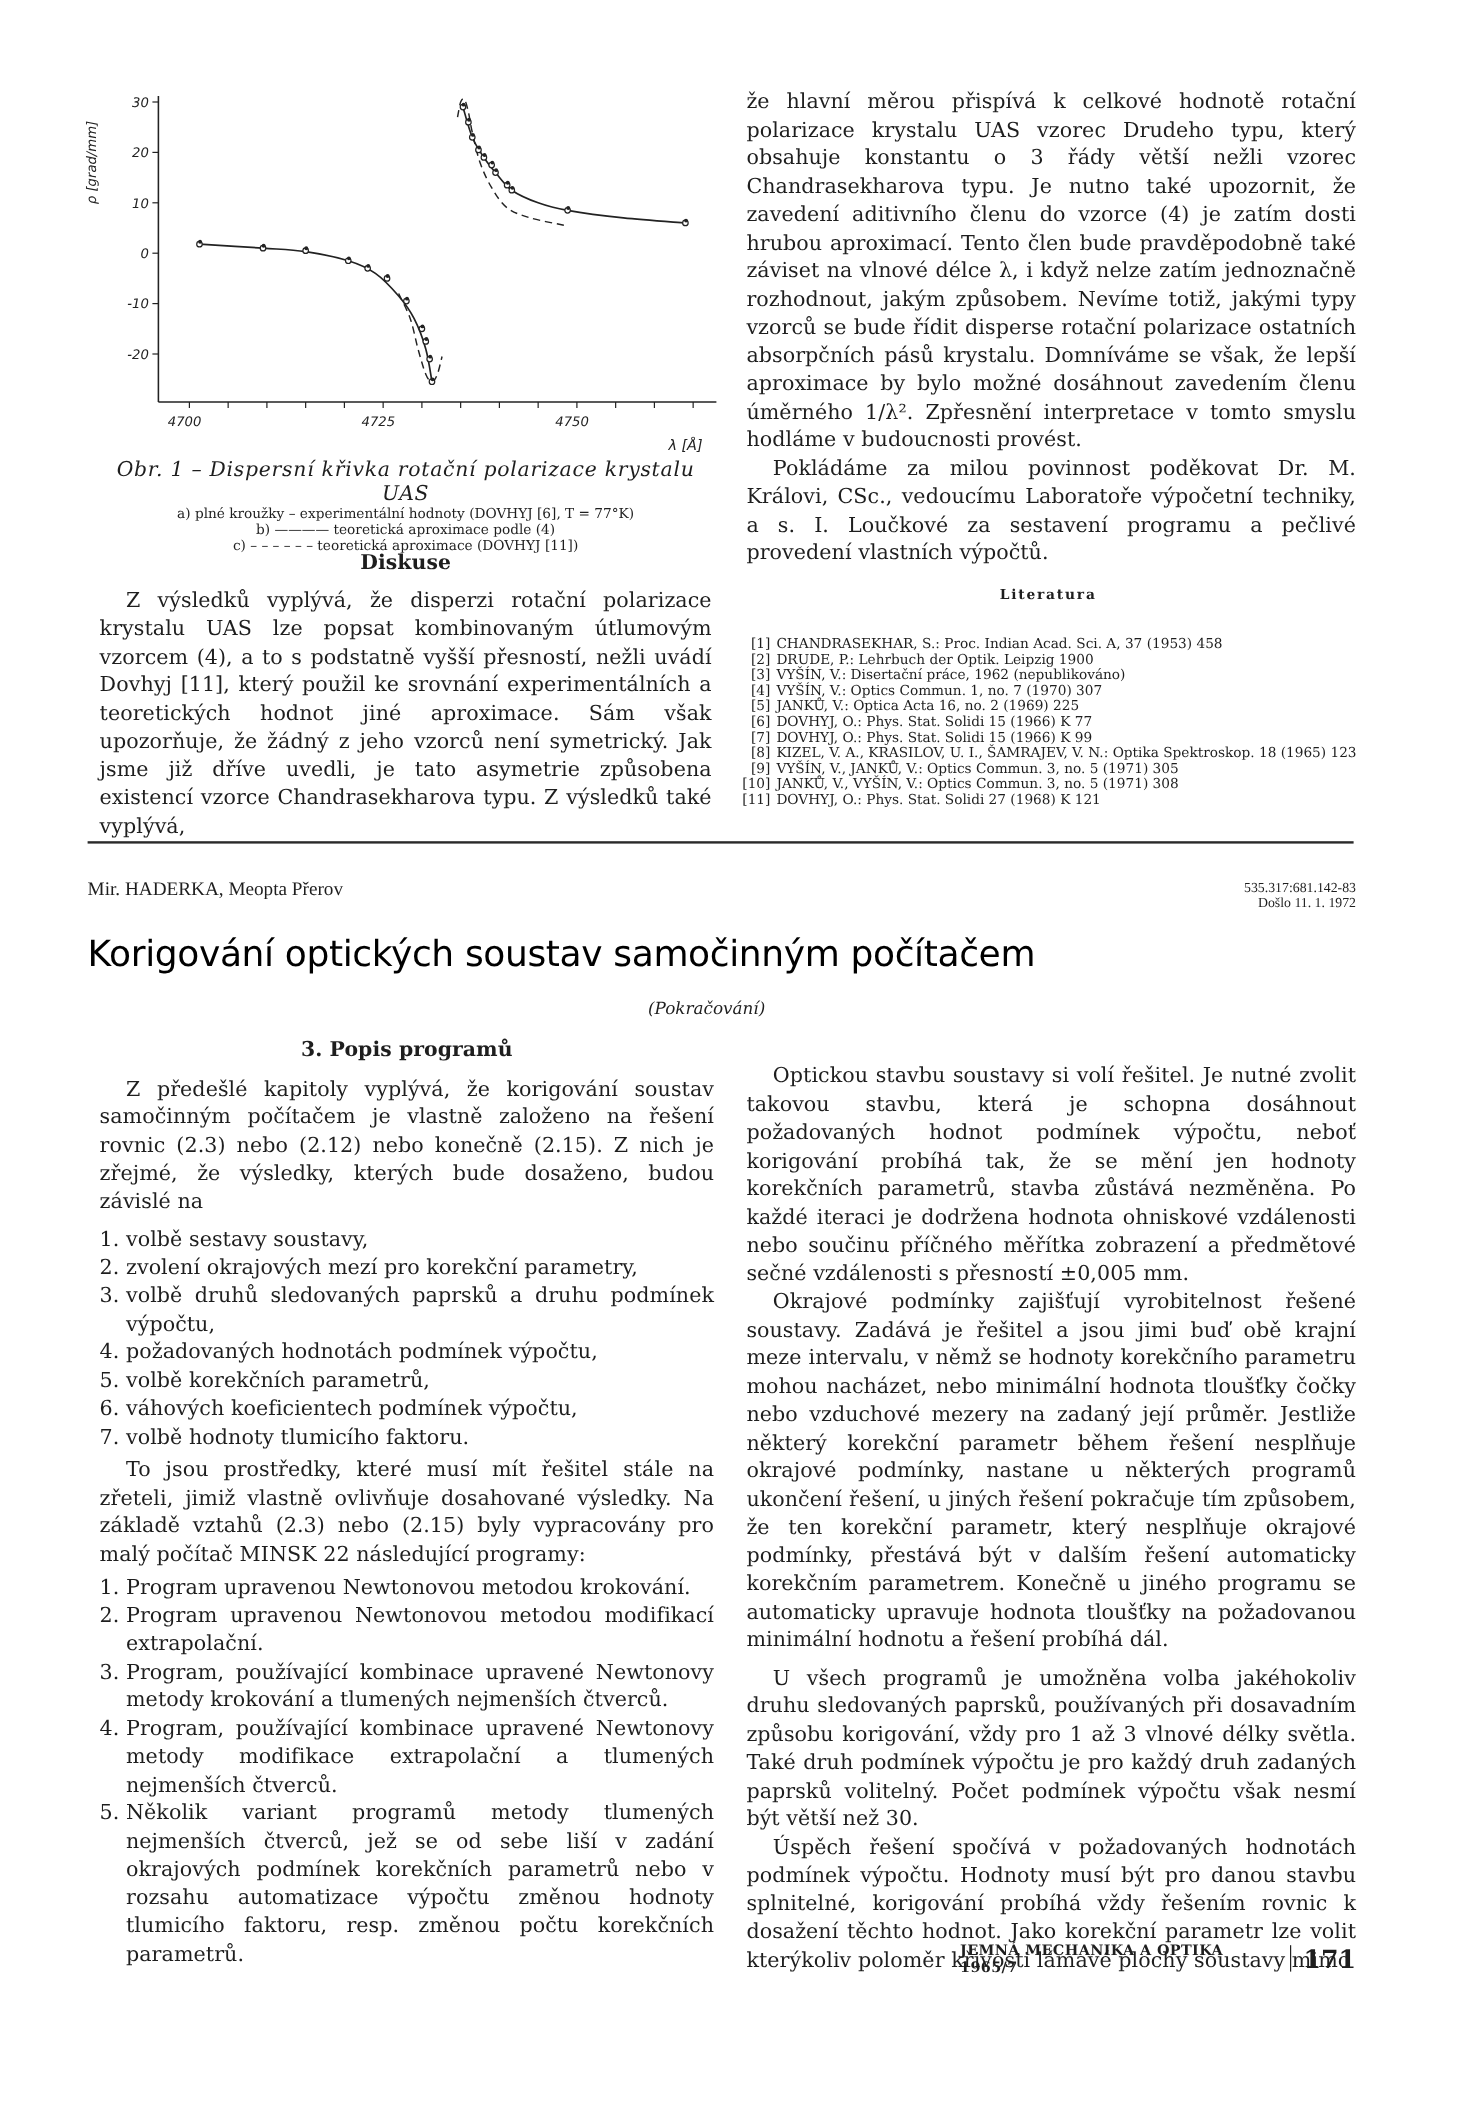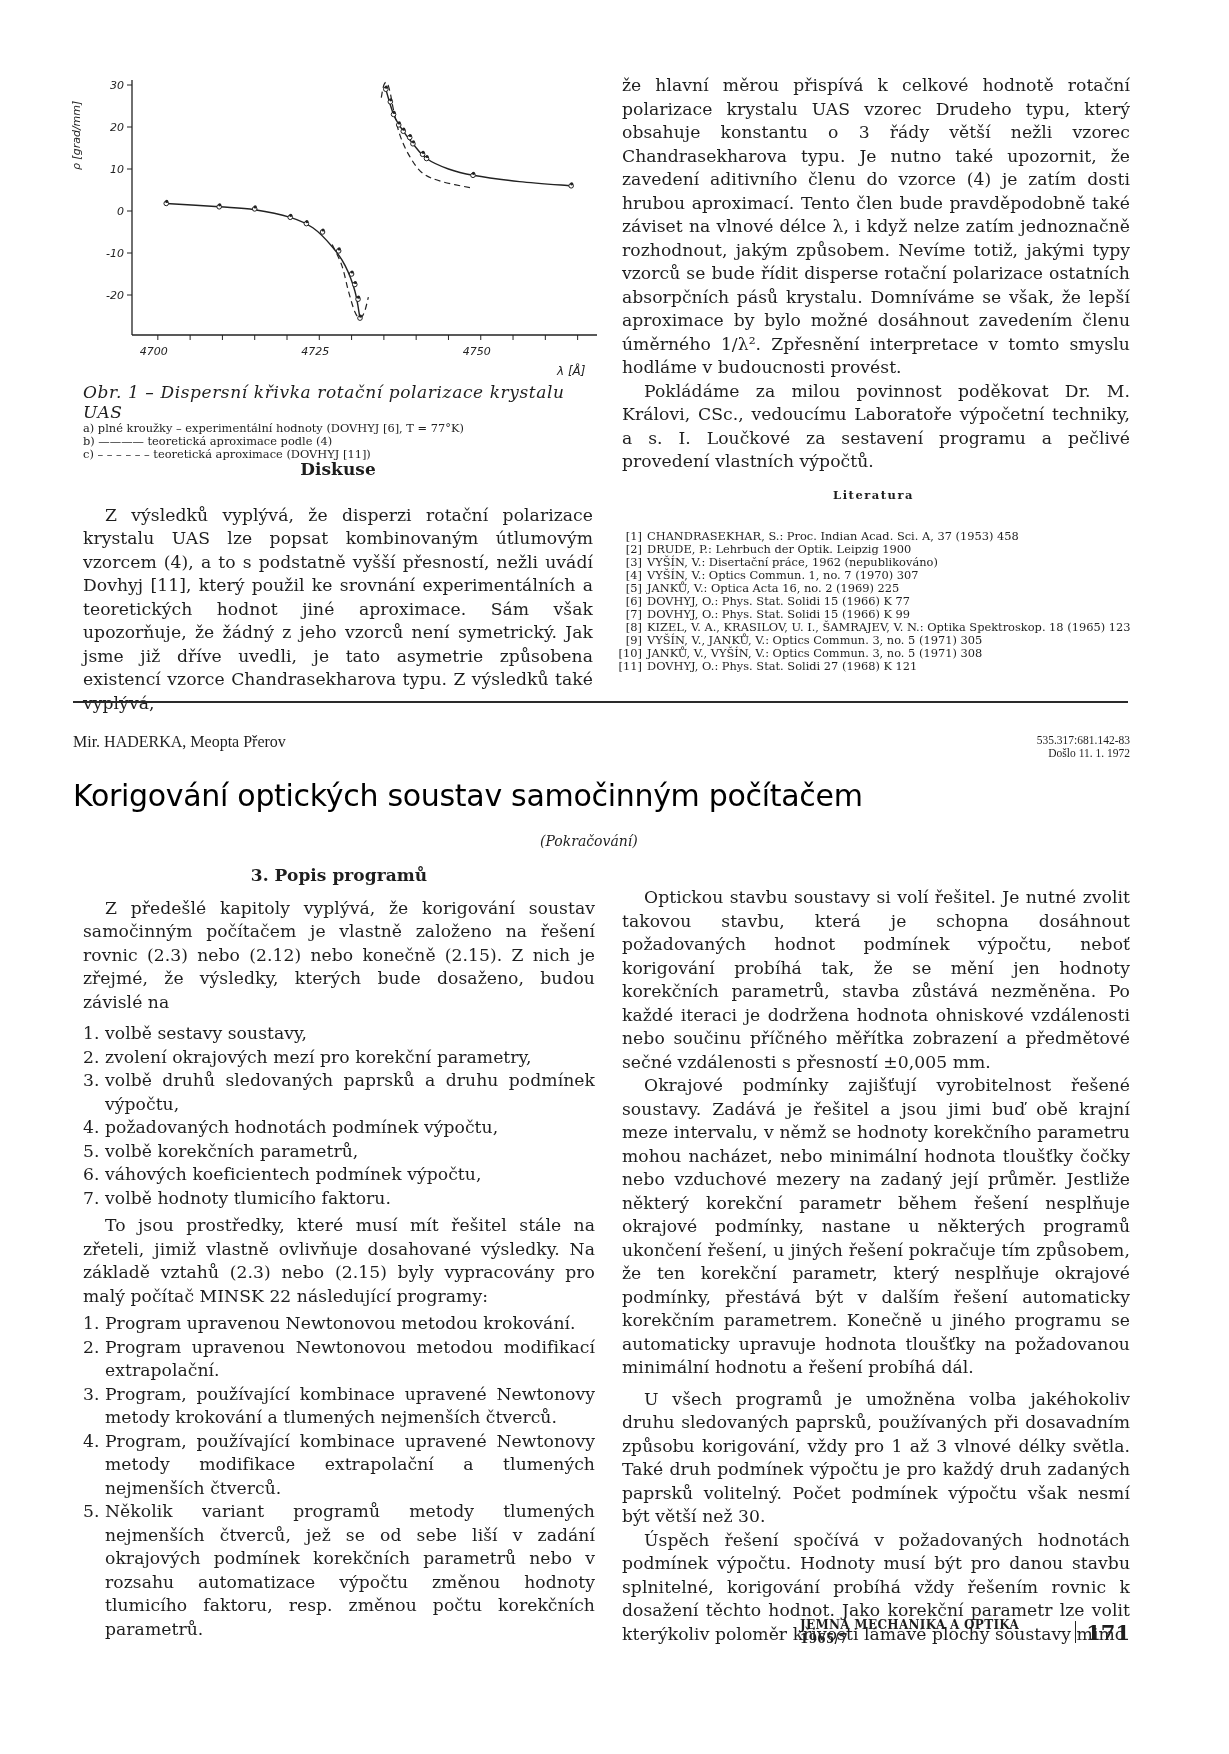--- a/index.html
+++ b/index.html
@@ -112,29 +112,29 @@
       <circle cx="363.125" cy="92.3" r="1.6" fill="#222"></circle>
       <circle cx="366.5000000000024" cy="98.5" r="2.3" fill="#fff" stroke="#222" stroke-width="1"></circle>
       <circle cx="367.0000000000024" cy="96.5" r="1.6" fill="#222"></circle>
       <circle cx="413.00000000000114" cy="115.3" r="2.3" fill="#fff" stroke="#222" stroke-width="1"></circle>
       <circle cx="413.50000000000114" cy="113.3" r="1.6" fill="#222"></circle>
       <circle cx="511.16666666666663" cy="125.8" r="2.3" fill="#fff" stroke="#222" stroke-width="1"></circle>
       <circle cx="511.66666666666663" cy="123.8" r="1.6" fill="#222"></circle>
     </svg>
 </div>
 
-<div class="abs" style="left:83px;top:382px;width:510px;">
+<div class="abs" style="left:83px;top:382px;width:510px;text-align:center;">
   <div class="caption-title">Obr. 1 – Dispersní křivka rotační polarizace krystalu UAS</div>
   <div class="caption-line">a) plné kroužky – experimentální hodnoty (DOVHYJ [6], T = 77°K)</div>
   <div class="caption-line">b) ———— teoretická aproximace podle (4)</div>
   <div class="caption-line">c) – – – – – – teoretická aproximace (DOVHYJ [11])</div>
 </div>
 
 <div class="col" style="left:83px;top:458px;width:510px;">
-  <div class="heading" style="margin-bottom:22px;">Diskuse</div>
+  <div class="heading" style="margin-bottom:8px;">Diskuse</div>
   <p>Z výsledků vyplývá, že disperzi rotační polarizace krystalu UAS lze popsat kombinovaným útlumovým vzorcem (4), a to s podstatně vyšší přesností, nežli uvádí Dovhyj [11], který použil ke srovnání experimentálních a teoretických hodnot jiné aproximace. Sám však upozorňuje, že žádný z jeho vzorců není symetrický. Jak jsme již dříve uvedli, je tato asymetrie způsobena existencí vzorce Chandrasekharova typu. Z výsledků také vyplývá,</p>
 </div>
 
 <div class="col" style="left:622px;top:74px;width:508px;">
   <p class="noind">že hlavní měrou přispívá k celkové hodnotě rotační polarizace krystalu UAS vzorec Drudeho typu, který obsahuje konstantu o 3 řády větší nežli vzorec Chandrasekharova typu. Je nutno také upozornit, že zavedení aditivního členu do vzorce (4) je zatím dosti hrubou aproximací. Tento člen bude pravděpodobně také záviset na vlnové délce λ, i když nelze zatím jednoznačně rozhodnout, jakým způsobem. Nevíme totiž, jakými typy vzorců se bude řídit disperse rotační polarizace ostatních absorpčních pásů krystalu. Domníváme se však, že lepší aproximace by bylo možné dosáhnout zavedením členu úměrného 1/λ². Zpřesnění interpretace v tomto smyslu hodláme v budoucnosti provést.</p>
   <p>Pokládáme za milou povinnost poděkovat Dr. M. Královi, CSc., vedoucímu Laboratoře výpočetní techniky, a s. I. Loučkové za sestavení programu a pečlivé provedení vlastních výpočtů.</p>
 </div>
 
 <div class="abs" style="left:616px;top:488px;width:515px;">
   <div style="font-size:11.5px;letter-spacing:1.5px;font-weight:bold;margin-bottom:28px;text-align:center;">Literatura</div>

